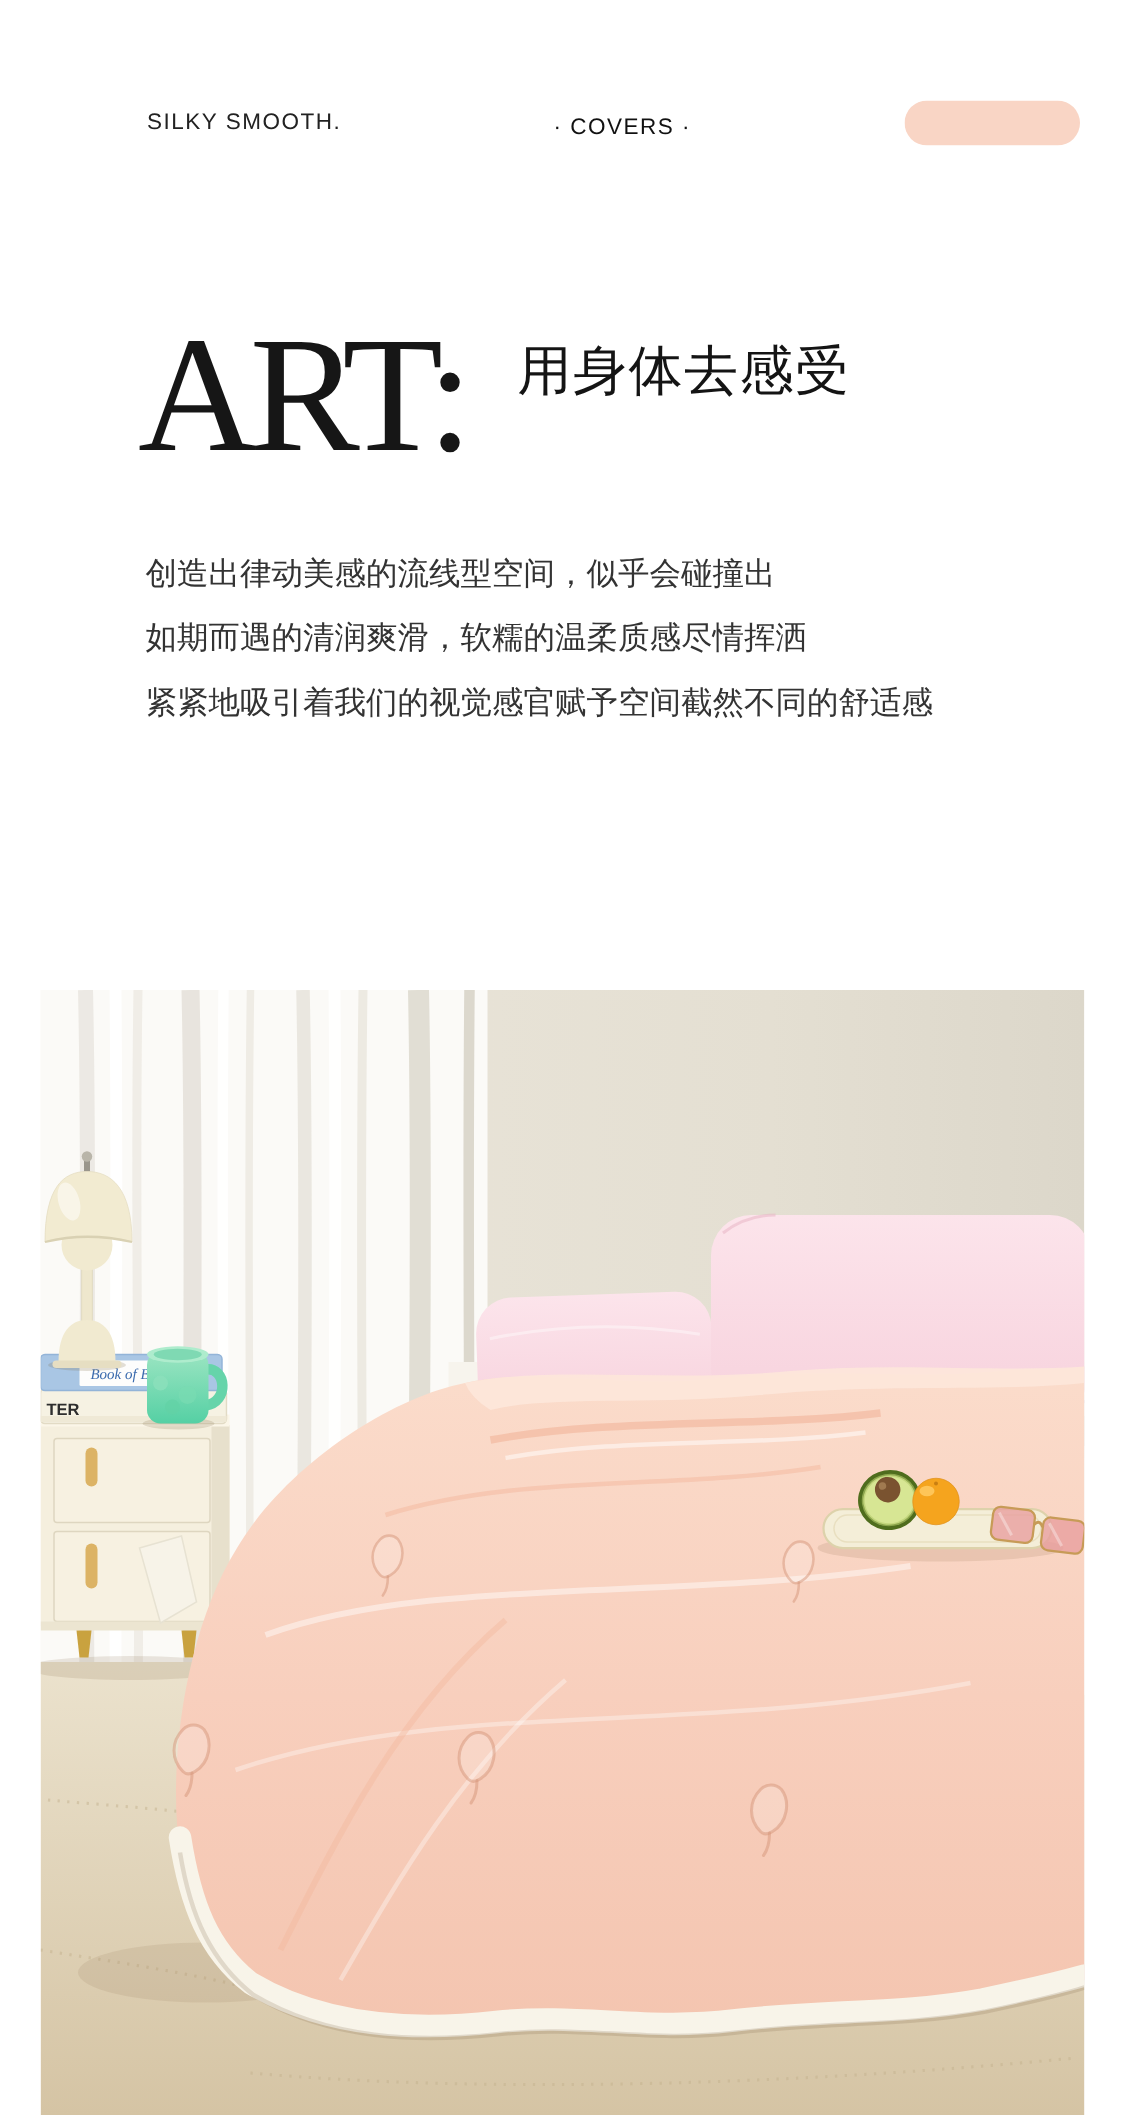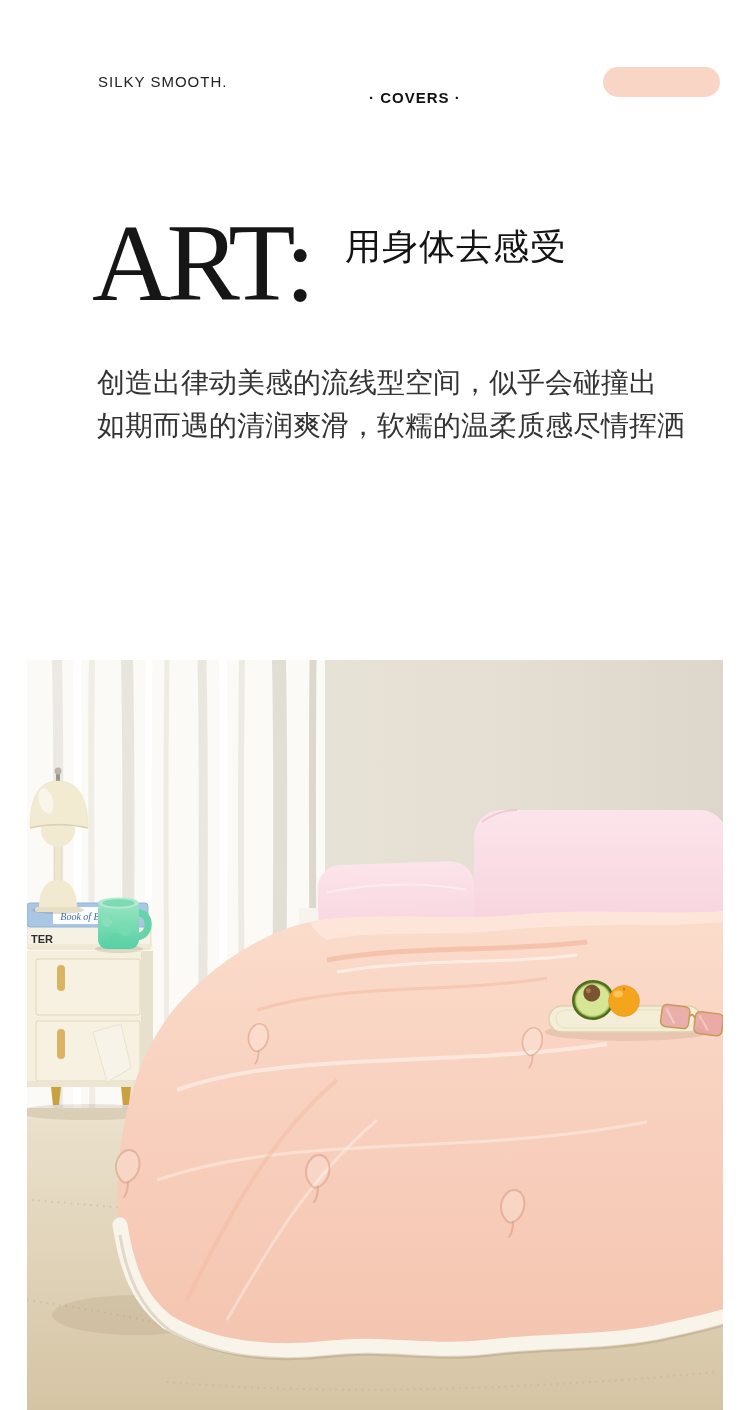--- a/index.html
+++ b/index.html
@@ -5,36 +5,36 @@
   html,body{margin:0;padding:0;}
   body{
     width:750px;height:1410px;position:relative;overflow:hidden;
     background:#ffffff;
     font-family:"Liberation Sans","DejaVu Sans",sans-serif;
     color:#222;
   }
   .abs{position:absolute;}
   
   .brand{left:98px;top:73px;font-size:15px;letter-spacing:1px;font-weight:500;color:#222;text-align:right;}
-  .center-label{left:369px;top:89px;font-size:15px;font-weight:700;letter-spacing:1px;color:#111;}
+  .center-label{left:369px;top:76px;font-size:15px;font-weight:400;letter-spacing:1px;color:#111;}
   .pill{left:603px;top:67px;width:117px;height:30px;}
   
   .art{
     left:92px;top:208px;line-height:1;
     font-family:Liberation Serif, serif;
     font-size:110px;letter-spacing:-5px;color:#161616;
   }
   .headline{left:345px;top:222px;}
   .headline .hl{
     font-size:36px;line-height:49px;letter-spacing:1px;
     font-weight:400;color:#141414;white-space:nowrap;
   }
   
   .desc{left:97px;top:372px;}
-  .desc p{margin:0 0 21px 0;font-size:28px;line-height:22px;color:#333;white-space:nowrap;}
+  .desc p{margin:0 0 21px 0;font-size:21px;line-height:22px;color:#333;white-space:nowrap;}
   
   .photo{left:27px;top:660px;width:696px;height:750px;margin:0;overflow:hidden;}
   .photo svg{display:block;width:696px;height:750px;}
 </style>
 </head>
 <body>
 
 <div>
 
   <header>
@@ -48,20 +48,21 @@
   <section>
     <div class="abs art">ART:</div>
     <div class="abs headline">
       <div class="hl">用身体去感受</div>
     </div>
   </section>
 
   <section class="abs desc">
     <p>创造出律动美感的流线型空间，似乎会碰撞出</p>
     <p>如期而遇的清润爽滑，软糯的温柔质感尽情挥洒</p>
+    <p>紧紧地吸引着我们的视觉感官赋予空间截然不同的舒适感</p>
   </section>
 
   <figure class="abs photo">
     <svg viewBox="0 0 696 750" xmlns="http://www.w3.org/2000/svg">
       <defs>
         <linearGradient id="wallG" x1="0" y1="0" x2="1" y2="0">
           <stop offset="0" stop-color="#ece7dc"></stop>
             <stop offset="0.7" stop-color="#e4dfd2"></stop>
             <stop offset="1" stop-color="#dcd7ca"></stop>
         </linearGradient>

